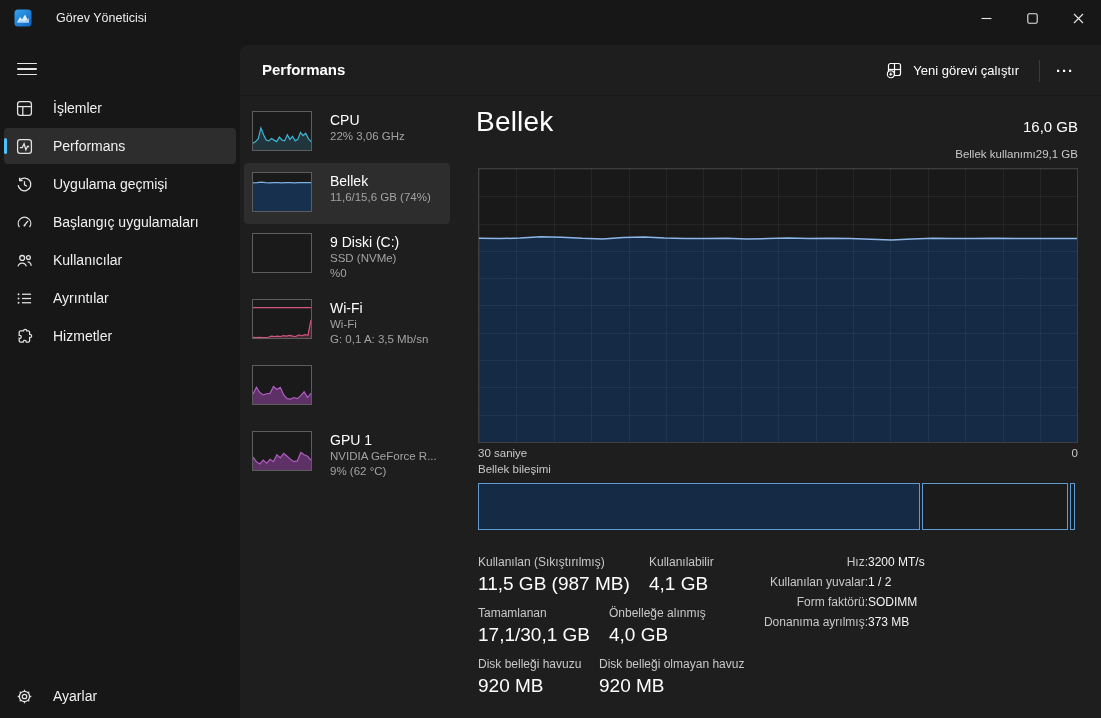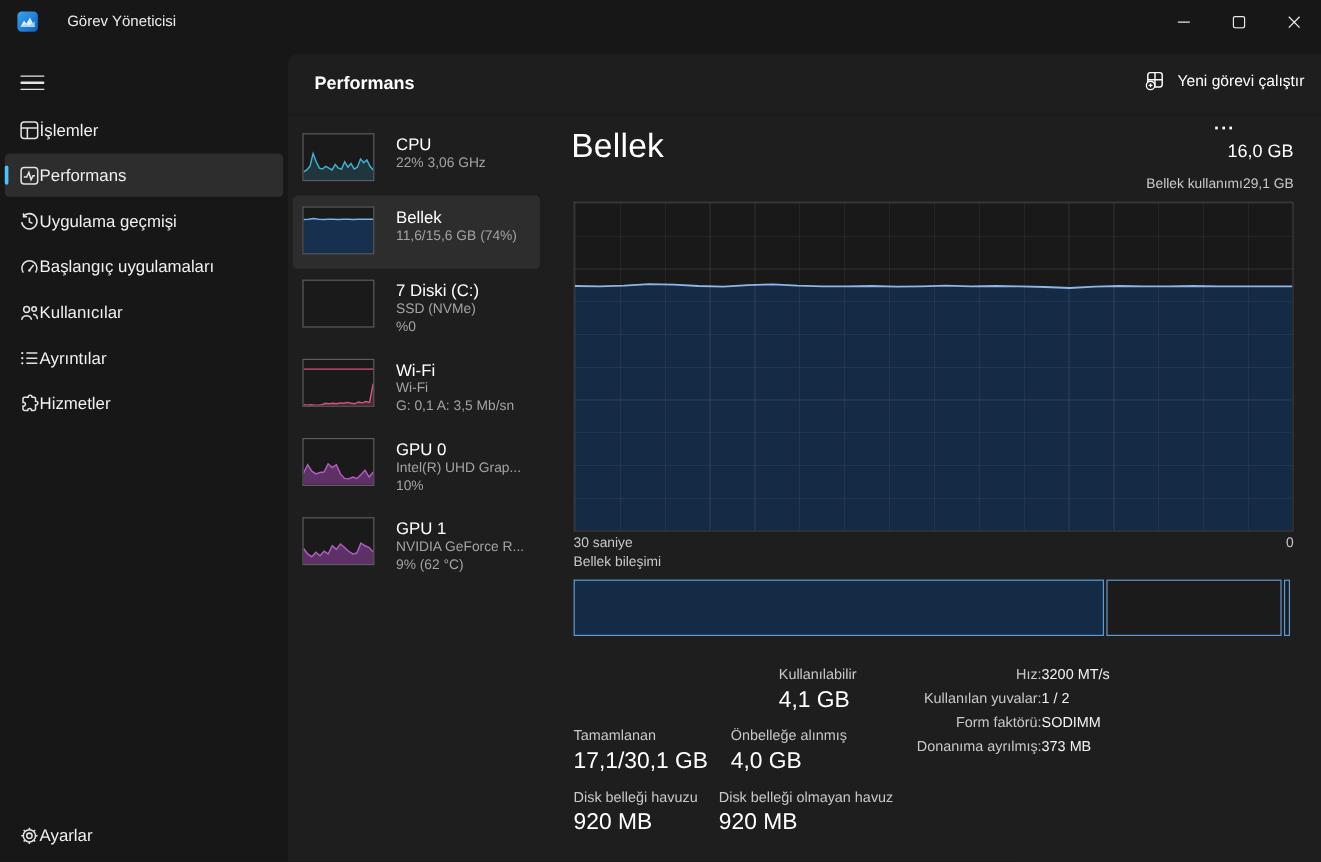--- a/index.html
+++ b/index.html
@@ -14,32 +14,32 @@
   .titlebar { position:absolute; left:0; top:0; right:0; height:45px; }
   .app-icon { position:absolute; left:14px; top:9px; width:18px; height:18px; }
   .app-title { position:absolute; left:56px; top:11px; font-size:12.5px; color:#ececec; }
   .win-btns { position:absolute; right:0; top:0; height:36px; display:flex; }
   .win-btn { width:46px; height:36px; display:flex; align-items:center; justify-content:center; color:#e8e8e8; }
   
   .hamburger { position:absolute; left:10px; top:54px; width:34px; height:30px; display:flex; flex-direction:column; justify-content:center; gap:4px; padding:0 7px; border-radius:4px; }
   .hamburger span { display:block; height:1.6px; background:#e6e6e6; border-radius:1px; }
   
   .sidebar { position:absolute; left:0; top:88px; width:240px; }
-  .nav-item { position:relative; height:36px; margin:2px 4px; display:flex; align-items:center; padding-left:12px; border-radius:4px; color:#f0f0f0; }
+  .nav-item { position:relative; height:36px; margin:2px 4px; display:flex; align-items:center; padding-left:12px; gap:20px; border-radius:4px; color:#f0f0f0; }
   .nav-item.selected { background:#2d2d2d; }
   .nav-pill { position:absolute; left:0; top:10px; width:3px; height:16px; border-radius:2px; background:#4cc2ff; display:none; }
   .nav-item.selected .nav-pill { display:block; }
   .nav-icon { width:17px; height:17px; color:#e2e2e2; flex:none; }
   .nav-label { font-size:14px; }
   .sidebar-footer { position:absolute; left:0; bottom:2px; width:240px; }
   
   .content { position:absolute; left:240px; top:45px; right:0; bottom:0; background:#1e1e1e; border-top-left-radius:8px; }
   .content-header { position:absolute; left:0; right:0; top:0; height:51px; border-bottom:1px solid #181818; }
   .content-title { position:absolute; left:22px; top:16px; font-size:15px; font-weight:700; }
-  .header-actions { position:absolute; right:2px; top:7px; height:37px; display:flex; align-items:center; gap:8px;flex-direction:column; }
+  .header-actions { position:absolute; right:19px; top:7px; height:37px; display:flex; align-items:center; gap:8px; }
   .run-task { display:flex; align-items:center; gap:10px; padding:7px 12px; border-radius:4px; color:#fff; font-size:13px; }
   .header-divider { width:1px; height:22px; background:#3a3a3a; }
   .more-btn { width:34px; height:30px; display:flex; align-items:center; justify-content:center; font-size:15px; font-weight:700; letter-spacing:1px; color:#fff; border-radius:4px; }
   
   .perf-list { position:absolute; left:4px; top:57px; width:206px; }
   .perf-item { display:flex; align-items:flex-start; padding:9px 8px 0 8px; border-radius:4px; }
   .perf-item.h60 { height:61px; } .perf-item.h66 { height:66px; }
   .perf-item.selected { background:#2d2d2d; }
   .thumb { width:60px; height:40px; background:#1a1a1a; border:1px solid #5d5d5d; flex:none; }
   .thumb svg { width:100%; height:100%; display:block; }
@@ -249,21 +249,21 @@
         <div class="pname">Bellek</div>
         <div class="psub">11,6/15,6 GB (74%)</div>
       </div>
     </div>
 
     <div class="perf-item h66">
       <div class="thumb">
           <svg></svg>
         </div>
       <div class="perf-meta">
-        <div class="pname">7 Diski (C:)</div>
+        <div class="pname">9 Diski (C:)</div>
         <div class="psub">SSD (NVMe)</div>
         <div class="psub">%0</div>
       </div>
     </div>
 
     <div class="perf-item h66">
       <div class="thumb">
           <svg viewBox="0 0 100 100" preserveAspectRatio="none">
             <polyline points="0.00,20.00 100.00,20.00" fill="none" stroke="#d1567e" stroke-width="1.2" vector-effect="non-scaling-stroke"></polyline>
             <path d="M0,100 L0.00,98.00 L5.26,99.00 L10.53,98.00 L15.79,99.00 L21.05,99.00 L26.32,98.00 L31.58,95.00 L36.84,96.00 L42.11,95.00 L47.37,96.00 L52.63,94.00 L57.89,95.00 L63.16,93.00 L68.42,95.00 L73.68,96.00 L78.95,92.00 L84.21,94.00 L89.47,91.00 L94.74,93.00 L100.00,52.00 L100,100 Z" fill="rgba(209,86,126,0.25)" stroke="none"></path>
@@ -277,25 +277,20 @@
       </div>
     </div>
 
     <div class="perf-item h66">
       <div class="thumb">
           <svg viewBox="0 0 100 100" preserveAspectRatio="none">
             <path d="M0,100 L0.00,74.00 L5.88,56.00 L11.76,70.00 L17.65,76.00 L23.53,73.00 L29.41,72.00 L35.29,54.00 L41.18,62.00 L47.06,56.00 L52.94,76.00 L58.82,86.00 L64.71,87.00 L70.59,83.00 L76.47,86.00 L82.35,78.00 L88.24,68.00 L94.12,83.00 L100.00,72.00 L100,100 Z" fill="rgba(150,70,165,0.55)" stroke="none"></path>
             <polyline points="0.00,74.00 5.88,56.00 11.76,70.00 17.65,76.00 23.53,73.00 29.41,72.00 35.29,54.00 41.18,62.00 47.06,56.00 52.94,76.00 58.82,86.00 64.71,87.00 70.59,83.00 76.47,86.00 82.35,78.00 88.24,68.00 94.12,83.00 100.00,72.00" fill="none" stroke="#b05ec0" stroke-width="1.2" vector-effect="non-scaling-stroke"></polyline>
           </svg>
         </div>
-      <div class="perf-meta">
-        <div class="pname">GPU 0</div>
-        <div class="psub">Intel(R) UHD Grap...</div>
-        <div class="psub">10%</div>
-      </div>
     </div>
 
     <div class="perf-item h66">
       <div class="thumb">
           <svg viewBox="0 0 100 100" preserveAspectRatio="none">
             <path d="M0,100 L0.00,66.00 L5.88,78.00 L11.76,84.00 L17.65,74.00 L23.53,82.00 L29.41,72.00 L35.29,78.00 L41.18,60.00 L47.06,68.00 L52.94,56.00 L58.82,64.00 L64.71,72.00 L70.59,78.00 L76.47,76.00 L82.35,54.00 L88.24,60.00 L94.12,64.00 L100.00,74.00 L100,100 Z" fill="rgba(150,70,165,0.55)" stroke="none"></path>
             <polyline points="0.00,66.00 5.88,78.00 11.76,84.00 17.65,74.00 23.53,82.00 29.41,72.00 35.29,78.00 41.18,60.00 47.06,68.00 52.94,56.00 58.82,64.00 64.71,72.00 70.59,78.00 76.47,76.00 82.35,54.00 88.24,60.00 94.12,64.00 100.00,74.00" fill="none" stroke="#b05ec0" stroke-width="1.2" vector-effect="non-scaling-stroke"></polyline>
           </svg>
         </div>
       <div class="perf-meta">
@@ -328,20 +323,24 @@
       <span>0</span>
     </div>
 
     <div class="comp-label">Bellek bileşimi</div>
     <div class="comp-bar">
         <div class="comp-seg comp-used" style="width: 73.6%;"></div>
         <div class="comp-seg comp-standby" style="width: 24.4%;"></div>
         <div class="comp-seg comp-free" style="width: 0.9%;"></div>
       </div>
 
+    <div class="stat" style="left:0; top:453px;">
+      <div class="stat-label">Kullanılan (Sıkıştırılmış)</div>
+      <div class="stat-value">11,5 GB (987 MB)</div>
+    </div>
     <div class="stat" style="left:171px; top:453px;">
       <div class="stat-label">Kullanılabilir</div>
       <div class="stat-value">4,1 GB</div>
     </div>
     <div class="stat" style="left:0; top:504px;">
       <div class="stat-label">Tamamlanan</div>
       <div class="stat-value">17,1/30,1 GB</div>
     </div>
     <div class="stat" style="left:131px; top:504px;">
       <div class="stat-label">Önbelleğe alınmış</div>

